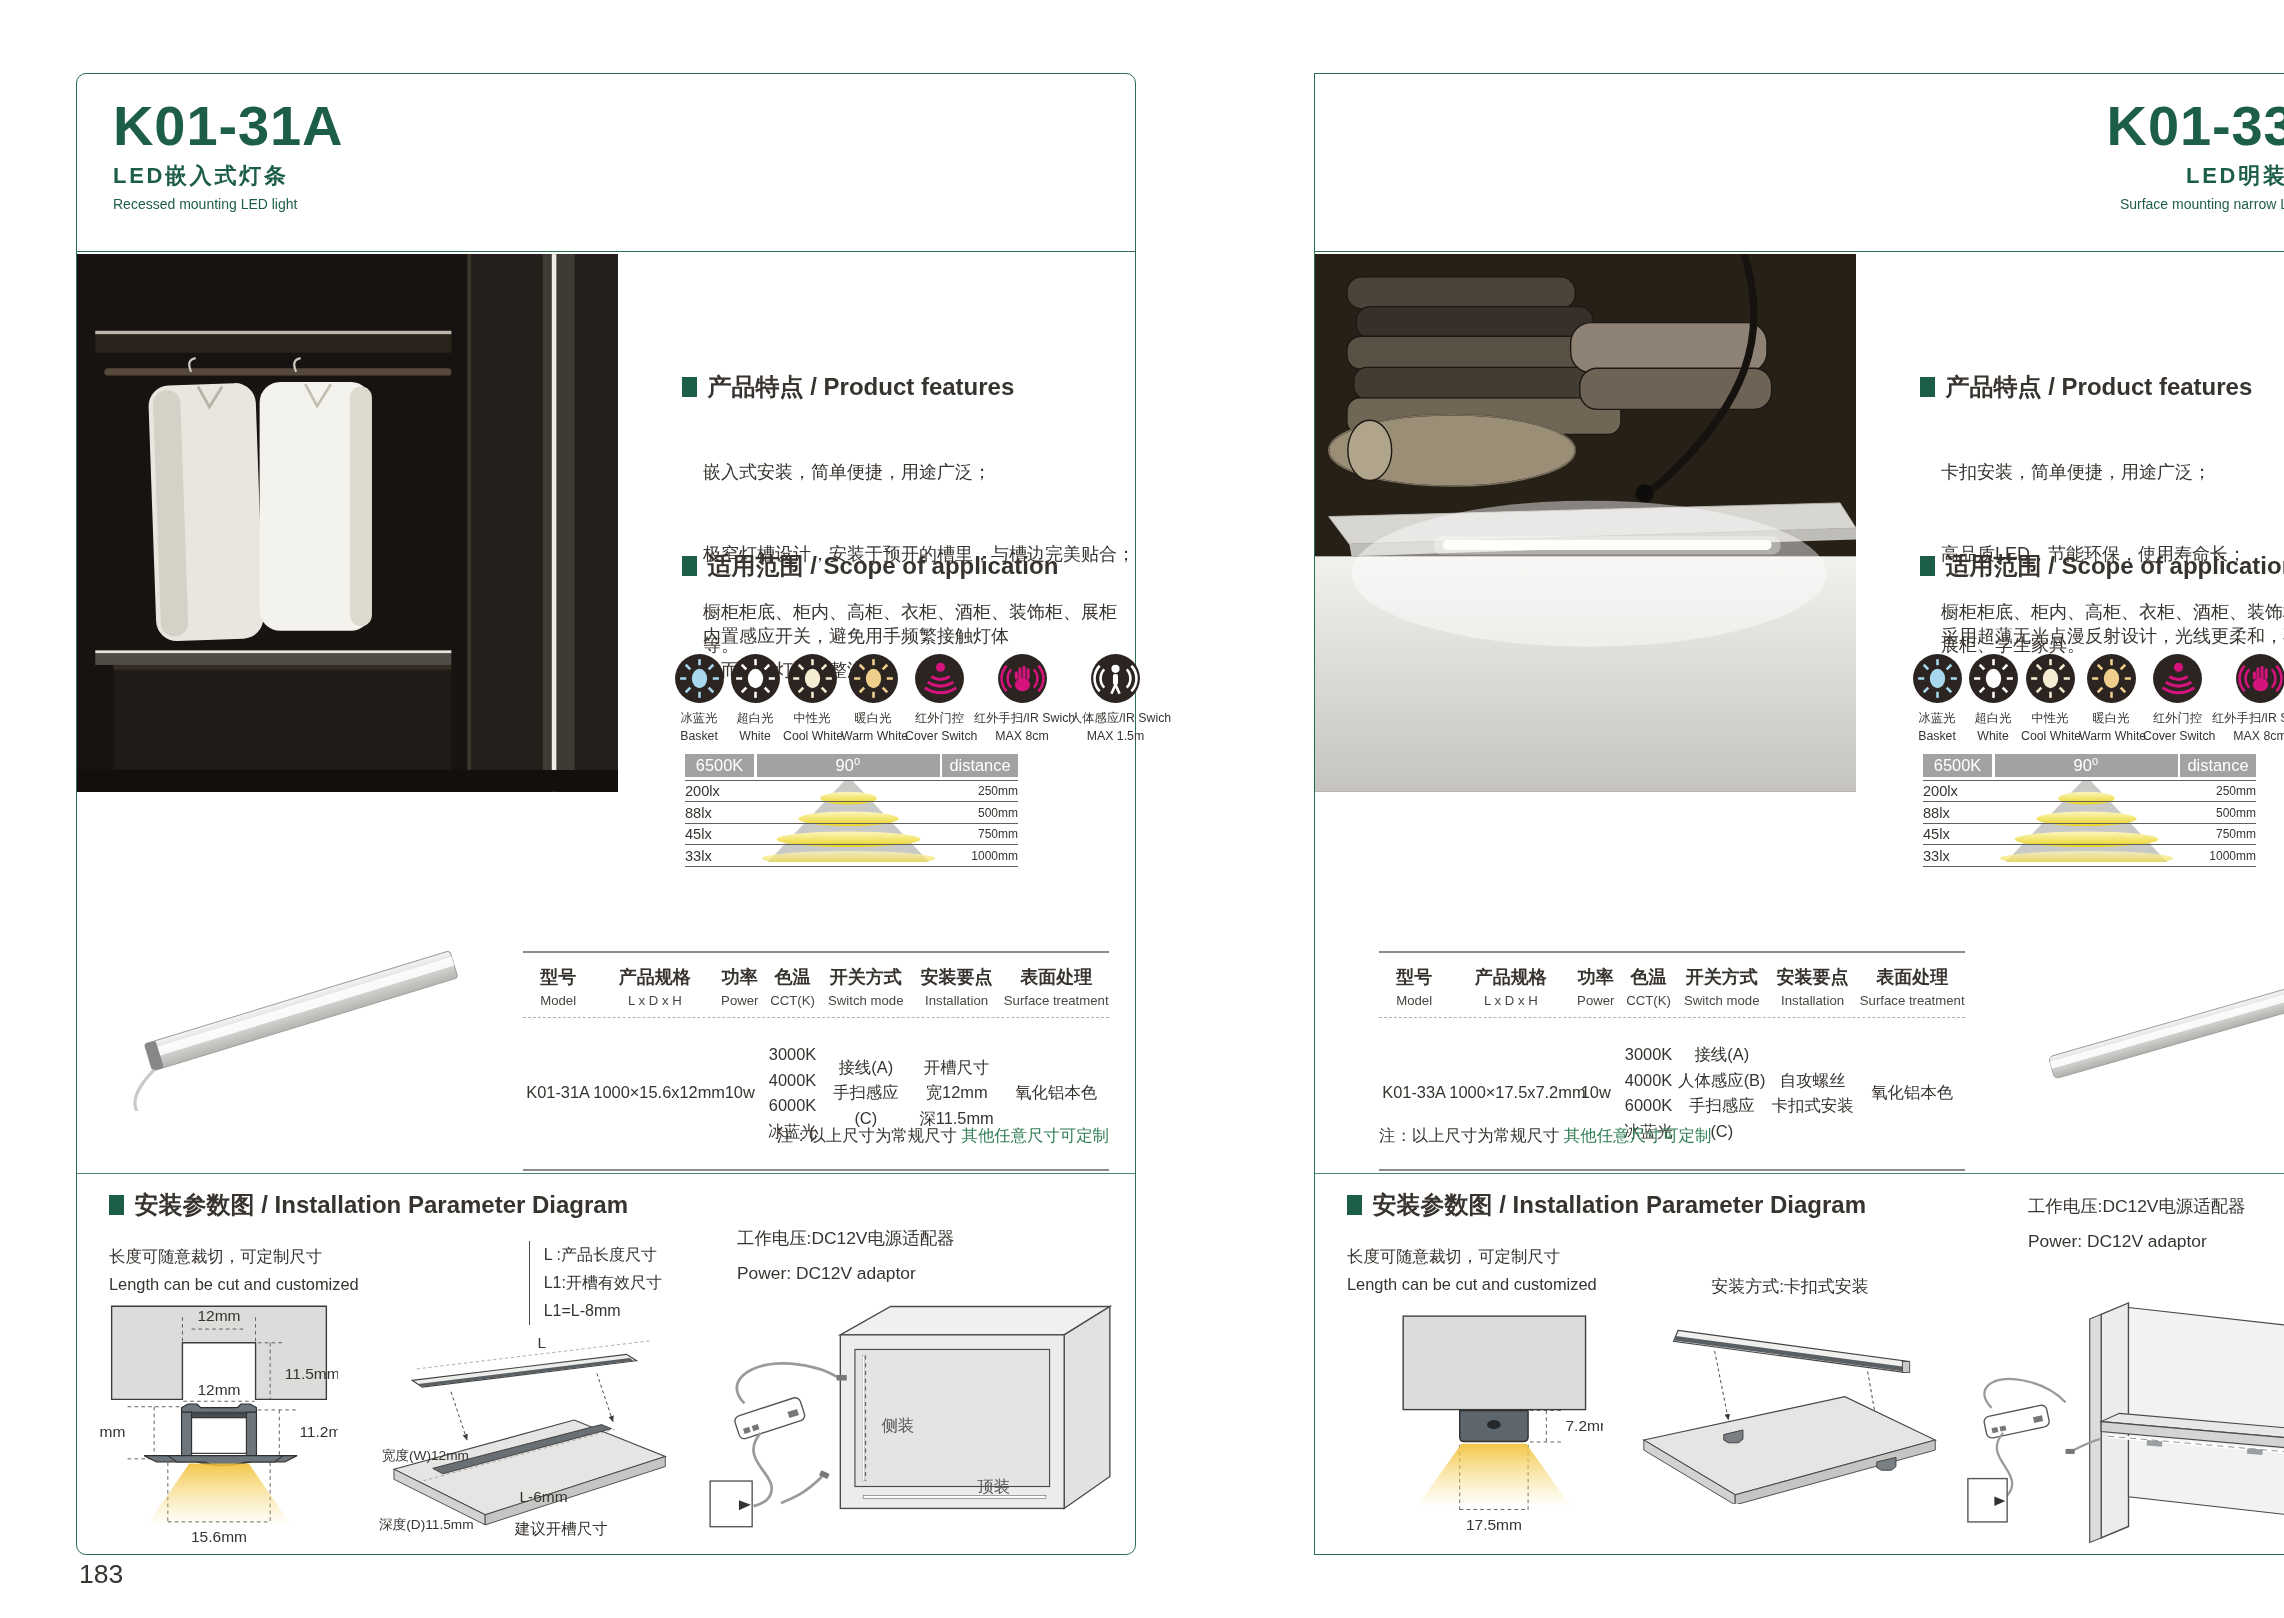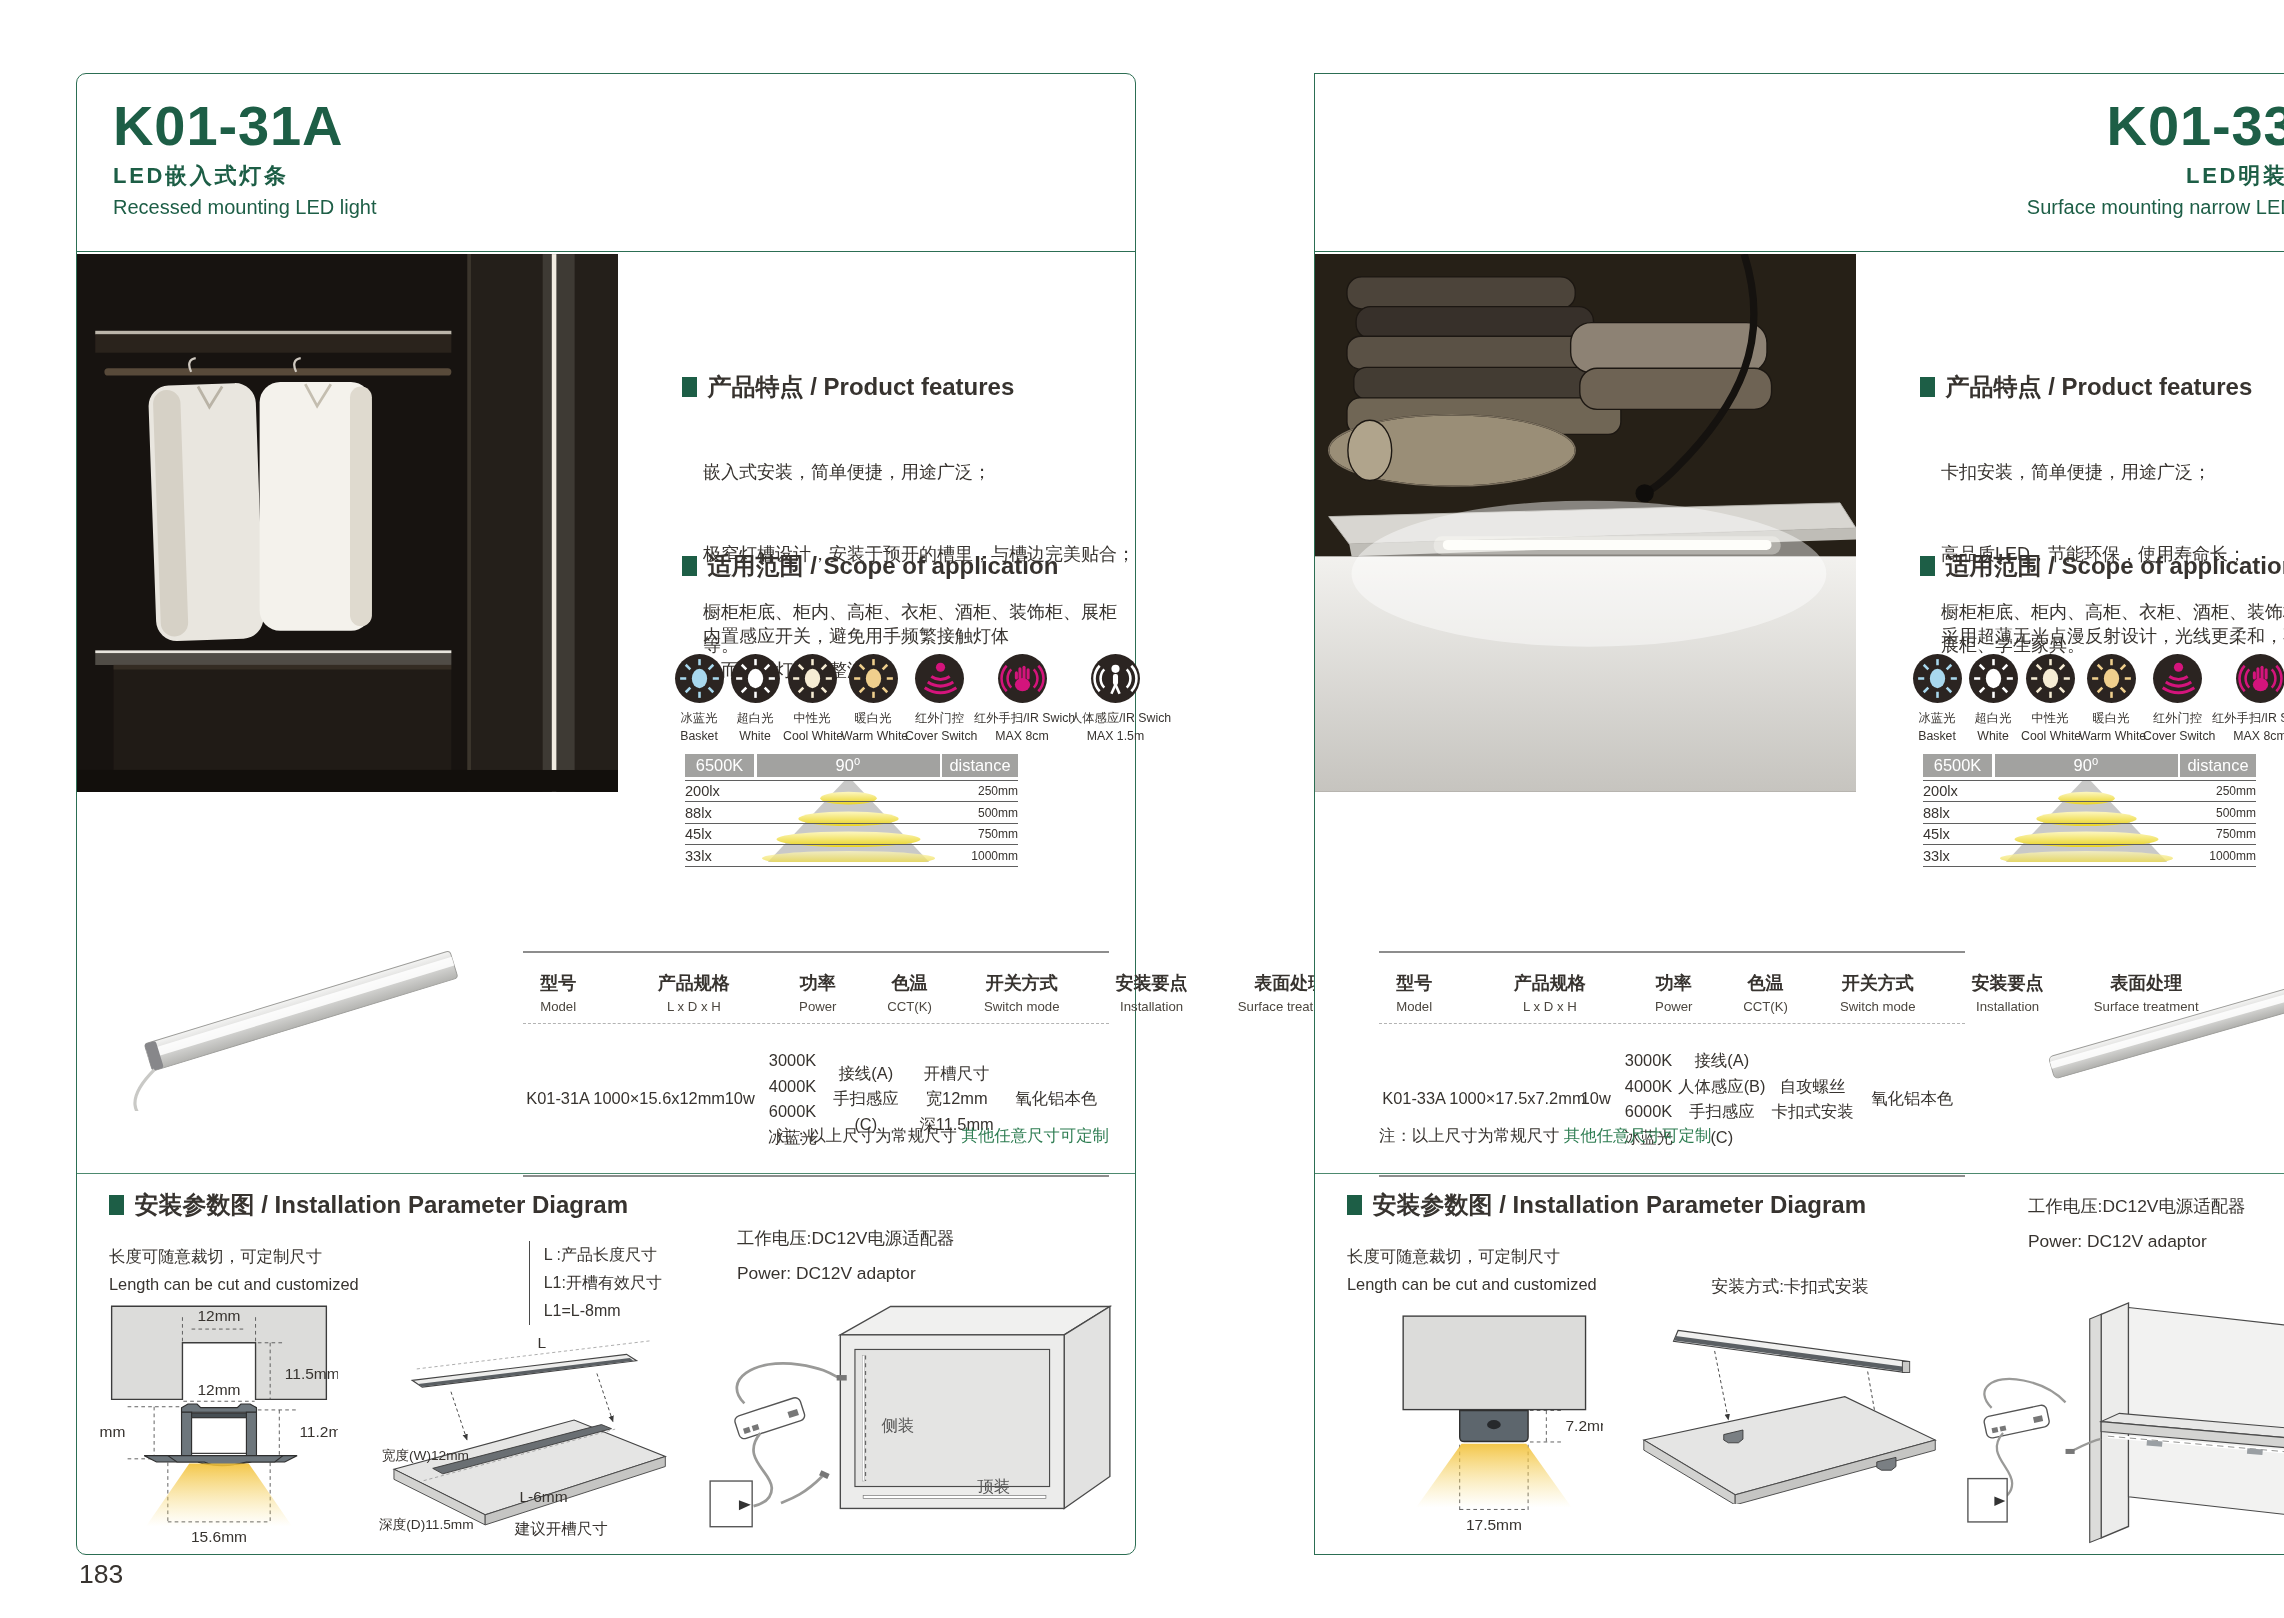--- a/index.html
+++ b/index.html
@@ -6,21 +6,21 @@
   body{width:2482px;height:1618px;position:relative;font-family:"Liberation Sans","DejaVu Sans",sans-serif;color:#37332f;}
   .page{position:absolute;top:73px;width:1058px;height:1480px;border:1.4px solid #2c6e53;background:#fff;}
   #page-l{left:76px;border-radius:10px;} #page-r{left:1314px;}
 
   
   .hdr{position:absolute;top:0;left:0;right:0;height:177px;border-bottom:1.4px solid #2c6e53;}
   .hdr .inner{position:absolute;top:24px;left:36px;right:36px;}
   .hdr.right .inner{text-align:right;}
   .model{font-size:56px;font-weight:bold;color:#1d5e46;letter-spacing:0.9px;line-height:1;}
   .t-cn{font-size:22px;font-weight:bold;color:#1d5e46;margin-top:7.3px;letter-spacing:2.7px;}
-  .t-en{font-size:20px;color:#1d5e46;margin-top:4.6px;}
+  .t-en{font-size:14px;color:#1d5e46;margin-top:4.6px;}
 
   
   .photo{position:absolute;left:0;top:180px;width:541px;height:538px;overflow:hidden;background:#171310;}
   
   .sec-h{position:absolute;display:flex;align-items:center;gap:11px;font-size:24px;font-weight:bold;color:#37332f;white-space:nowrap;}
   .bullet{display:inline-block;width:14.6px;height:20px;background:#1d5e46;flex:none;}
   .body-txt{position:absolute;font-size:18px;line-height:1.85;color:#37332f;white-space:pre-line;}
   .para{margin-bottom:15.5px;white-space:pre-line;}
 
   
@@ -38,21 +38,21 @@
   .crow{height:20.6px;border-top:0.9px solid #5f5f5f;display:flex;justify-content:space-between;align-items:center;position:relative;z-index:2;}
   .crow:last-child{border-bottom:0.9px solid #5f5f5f;}
   .crow .lx{font-size:14.6px;width:69px;} .crow .mm{font-size:12px;width:76px;text-align:right;}
   .cone{position:absolute;left:69px;top:0;width:189px;height:82px;z-index:1;}
 
   
   .profile{position:absolute;}
 
   
   .spec{position:absolute;width:586px;border-top:2.7px solid #8d8d8d;border-bottom:2.3px solid #8d8d8d;}
-  .spec .hrow{display:grid;grid-template-columns:12% 21% 8% 10% 15% 16% 18%;padding:18px 0 9px 0;border-bottom:1.4px dashed #b3b3b3;gap:39px;}
+  .spec .hrow{display:grid;grid-template-columns:12% 21% 8% 10% 15% 16% 18%;padding:12px 0 9px 0;border-bottom:1.4px dashed #b3b3b3;}
   .spec .hcell{text-align:center;}
   .spec .hcn{font-size:18px;font-weight:bold;}
   .spec .hen{font-size:13.2px;color:#4b463f;margin-top:3.7px;}
   .spec .drow{display:grid;grid-template-columns:12% 21% 8% 10% 15% 16% 18%;min-height:151px;align-items:center;}
   .spec .dcell{text-align:center;font-size:16.4px;line-height:1.55;white-space:pre-line;}
   .note{position:absolute;font-size:16.4px;white-space:nowrap;}
   .note .ngreen{color:#2e7d52;}
 
   
   .divider{position:absolute;left:0;right:0;top:1099px;height:1.4px;background:#4d8a6f;}

